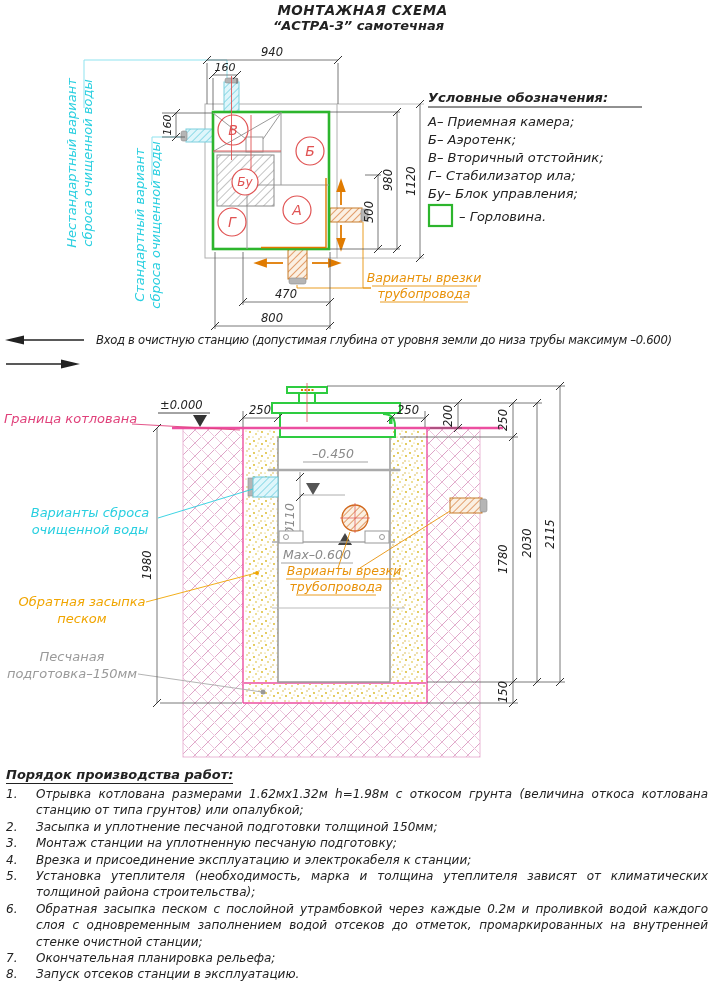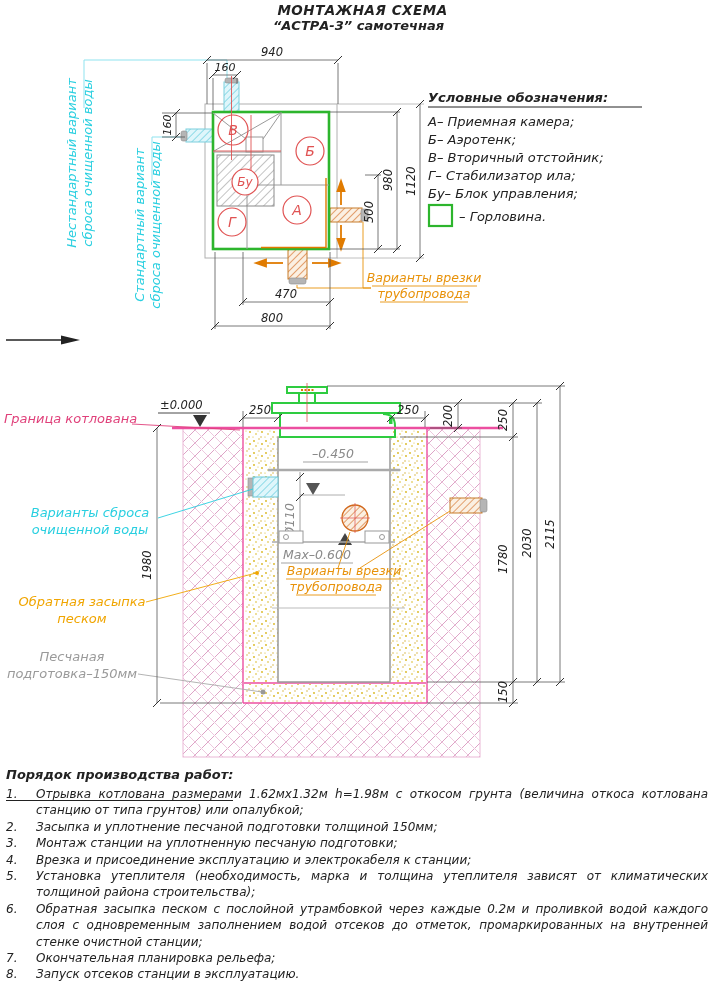--- a/index.html
+++ b/index.html
@@ -19,21 +19,21 @@
   .lab-orange{fill:#e8920a;font-size:12.5px;}
   .lab-pink{fill:#e0407a;font-size:13px;}
   .lab-gray{fill:#9a9a9a;font-size:13px;}
   .lab-dim{fill:#8a8a8a;font-size:12.5px;}
   .notes{position:absolute;left:4px;top:328px;width:713px;}
   .note-row{display:flex;align-items:center;height:24px;white-space:nowrap;}
   .note-row .txt{font-style:italic;font-size:11.6px;letter-spacing:-0.3px;}
   .note-arrow{margin-right:10px;flex:0 0 auto;}
   .proc{position:absolute;left:6px;top:767px;width:706px;font-style:italic;}
   .proc-title{font-size:13px;font-weight:bold;margin-bottom:4px;}
-  .proc-title span{border-bottom:1.2px solid #222;padding-bottom:18px;}
+  .proc-title span{border-bottom:1.2px solid #222;padding-bottom:1px;}
   .proc-item{display:grid;grid-template-columns:30px 1fr;font-size:12px;
              line-height:16.4px;}
   .proc-item .txt{text-align:justify;padding-right:4px;}
 </style>
 </head>
 <body>
 
 <div class="page">
 
   <div class="title">
@@ -196,20 +196,27 @@
       <text class="leg" x="428" y="144">Г– Стабилизатор ила;</text>
       <text class="leg" x="428" y="162">Бу– Блок управления;</text>
       <rect x="429" y="169" width="23" height="21" fill="none" stroke="#2db52d" stroke-width="2.2"></rect>
       <text class="leg" x="459" y="185">– Горловина.</text>
     </g>
   </svg>
 
   <div class="notes">
     <div class="note-row">
       <svg class="note-arrow" width="82" height="12" viewBox="0 0 82 12">
+        <polygon points="1,6 20,1.5 20,10.5" fill="#222"></polygon>
+          <line x1="18" y1="6" x2="80" y2="6" stroke="#222" stroke-width="1.6"></line>
+      </svg>
+      <span class="txt">Вход в очистную станцию (допустимая глубина от уровня земли до низа трубы максимум –0.600)</span>
+    </div>
+    <div class="note-row">
+      <svg class="note-arrow" width="82" height="12" viewBox="0 0 82 12">
         <line x1="2" y1="6" x2="58" y2="6" stroke="#222" stroke-width="1.6"></line>
           <polygon points="76,6 57,1.5 57,10.5" fill="#222"></polygon>
       </svg>
     </div>
   </div>
 
   <svg style="position:absolute;top:378px;left:0;" width="717" height="388" viewBox="0 0 717 388">
     <defs>
       <g id="tk2">
           <line x1="-4" y1="4" x2="4" y2="-4" stroke="#333" stroke-width="1"></line>
@@ -379,21 +386,21 @@
     <div class="proc-item">
       <span>1.</span>
       <span class="txt">Отрывка котлована размерами 1.62мх1.32м h=1.98м с откосом грунта (величина откоса котлована станцию от типа грунтов) или опалубкой;</span>
     </div>
     <div class="proc-item">
       <span>2.</span>
       <span class="txt">Засыпка и уплотнение песчаной подготовки толщиной 150мм;</span>
     </div>
     <div class="proc-item">
       <span>3.</span>
-      <span class="txt">Монтаж станции на уплотненную песчаную подготовки;</span>
+      <span class="txt">Монтаж станции на уплотненную песчаную подготовку;</span>
     </div>
     <div class="proc-item">
       <span>4.</span>
       <span class="txt">Врезка и присоединение эксплуатацию и электрокабеля к станции;</span>
     </div>
     <div class="proc-item">
       <span>5.</span>
       <span class="txt">Установка утеплителя (необходимость, марка и толщина утеплителя зависят от климатических толщиной района строительства);</span>
     </div>
     <div class="proc-item">

